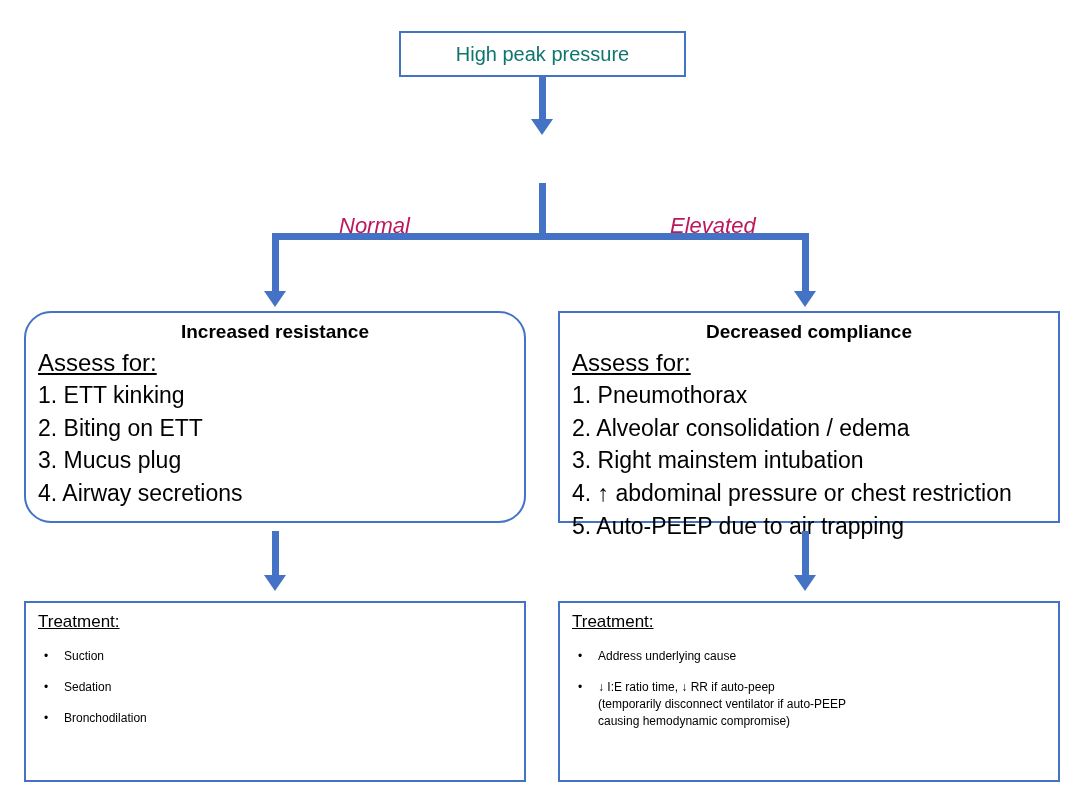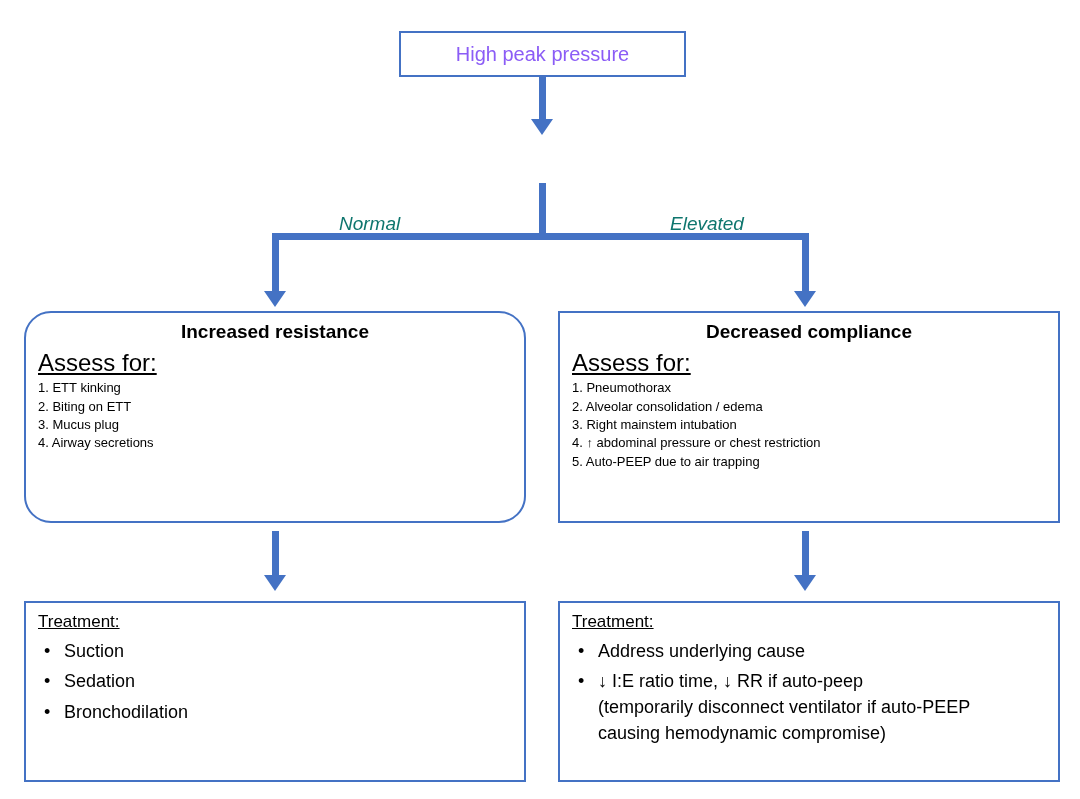--- a/index.html
+++ b/index.html
@@ -27,21 +27,21 @@
     background: #ffffff;
   }
   .node-centered {
     display: flex;
     align-items: center;
     justify-content: center;
   }
   .node-title {
     font-size: 20px;
     line-height: 1.25;
-    color: #8b5cf6;
+    color: #0f766e;
     white-space: nowrap;
   }
 
   
   .cat-heading {
     text-align: center;
     font-size: 19px;
     font-weight: bold;
     margin: 7px 0 2px 0;
     line-height: 1.3;
@@ -52,44 +52,44 @@
     font-size: 24px;
     line-height: 1.35;
     margin-left: 12px;
   }
   .num-list {
     list-style: none;
     margin: 0;
     padding: 0 6px 0 12px;
   }
   .num-list li {
-    font-size: 13px;
+    font-size: 23px;
     line-height: 1.42;
     white-space: nowrap;
   }
 
   
   .treat-label {
     display: inline-block;
     text-decoration: underline;
     font-size: 17px;
     line-height: 1.35;
     margin: 8px 0 0 12px;
   }
   .bullet-list {
     list-style: none;
     margin: 0;
     padding: 0 8px 0 14px;
   }
   .bullet-list li {
-    font-size: 18px;
+    font-size: 12px;
     line-height: 1.42;
     padding-left: 24px;
     position: relative;
-    margin-top: 5px;
+    margin-top: 14px;
   }
   .bullet-list li::before {
     content: "\2022";
     position: absolute;
     left: 4px;
     top: 0;
   }
   .cont-line {
     display: block;
   }
@@ -108,23 +108,23 @@
     width: 0;
     height: 0;
     border-left: 11px solid transparent;
     border-right: 11px solid transparent;
     border-top: 16px solid #4472C4;
   }
 
   
   .branch-label {
     position: absolute;
-    font-size: 19px;
+    font-size: 22px;
     font-style: italic;
-    color: #0f766e;
+    color: #be185d;
     white-space: nowrap;
   }
 </style>
 </head>
 <body>
 
 <div id="canvas">
 
   <div class="node node-centered" style="left:399px; top:31px; width:287px; height:46px;">
     <span class="node-title">High peak pressure</span>

